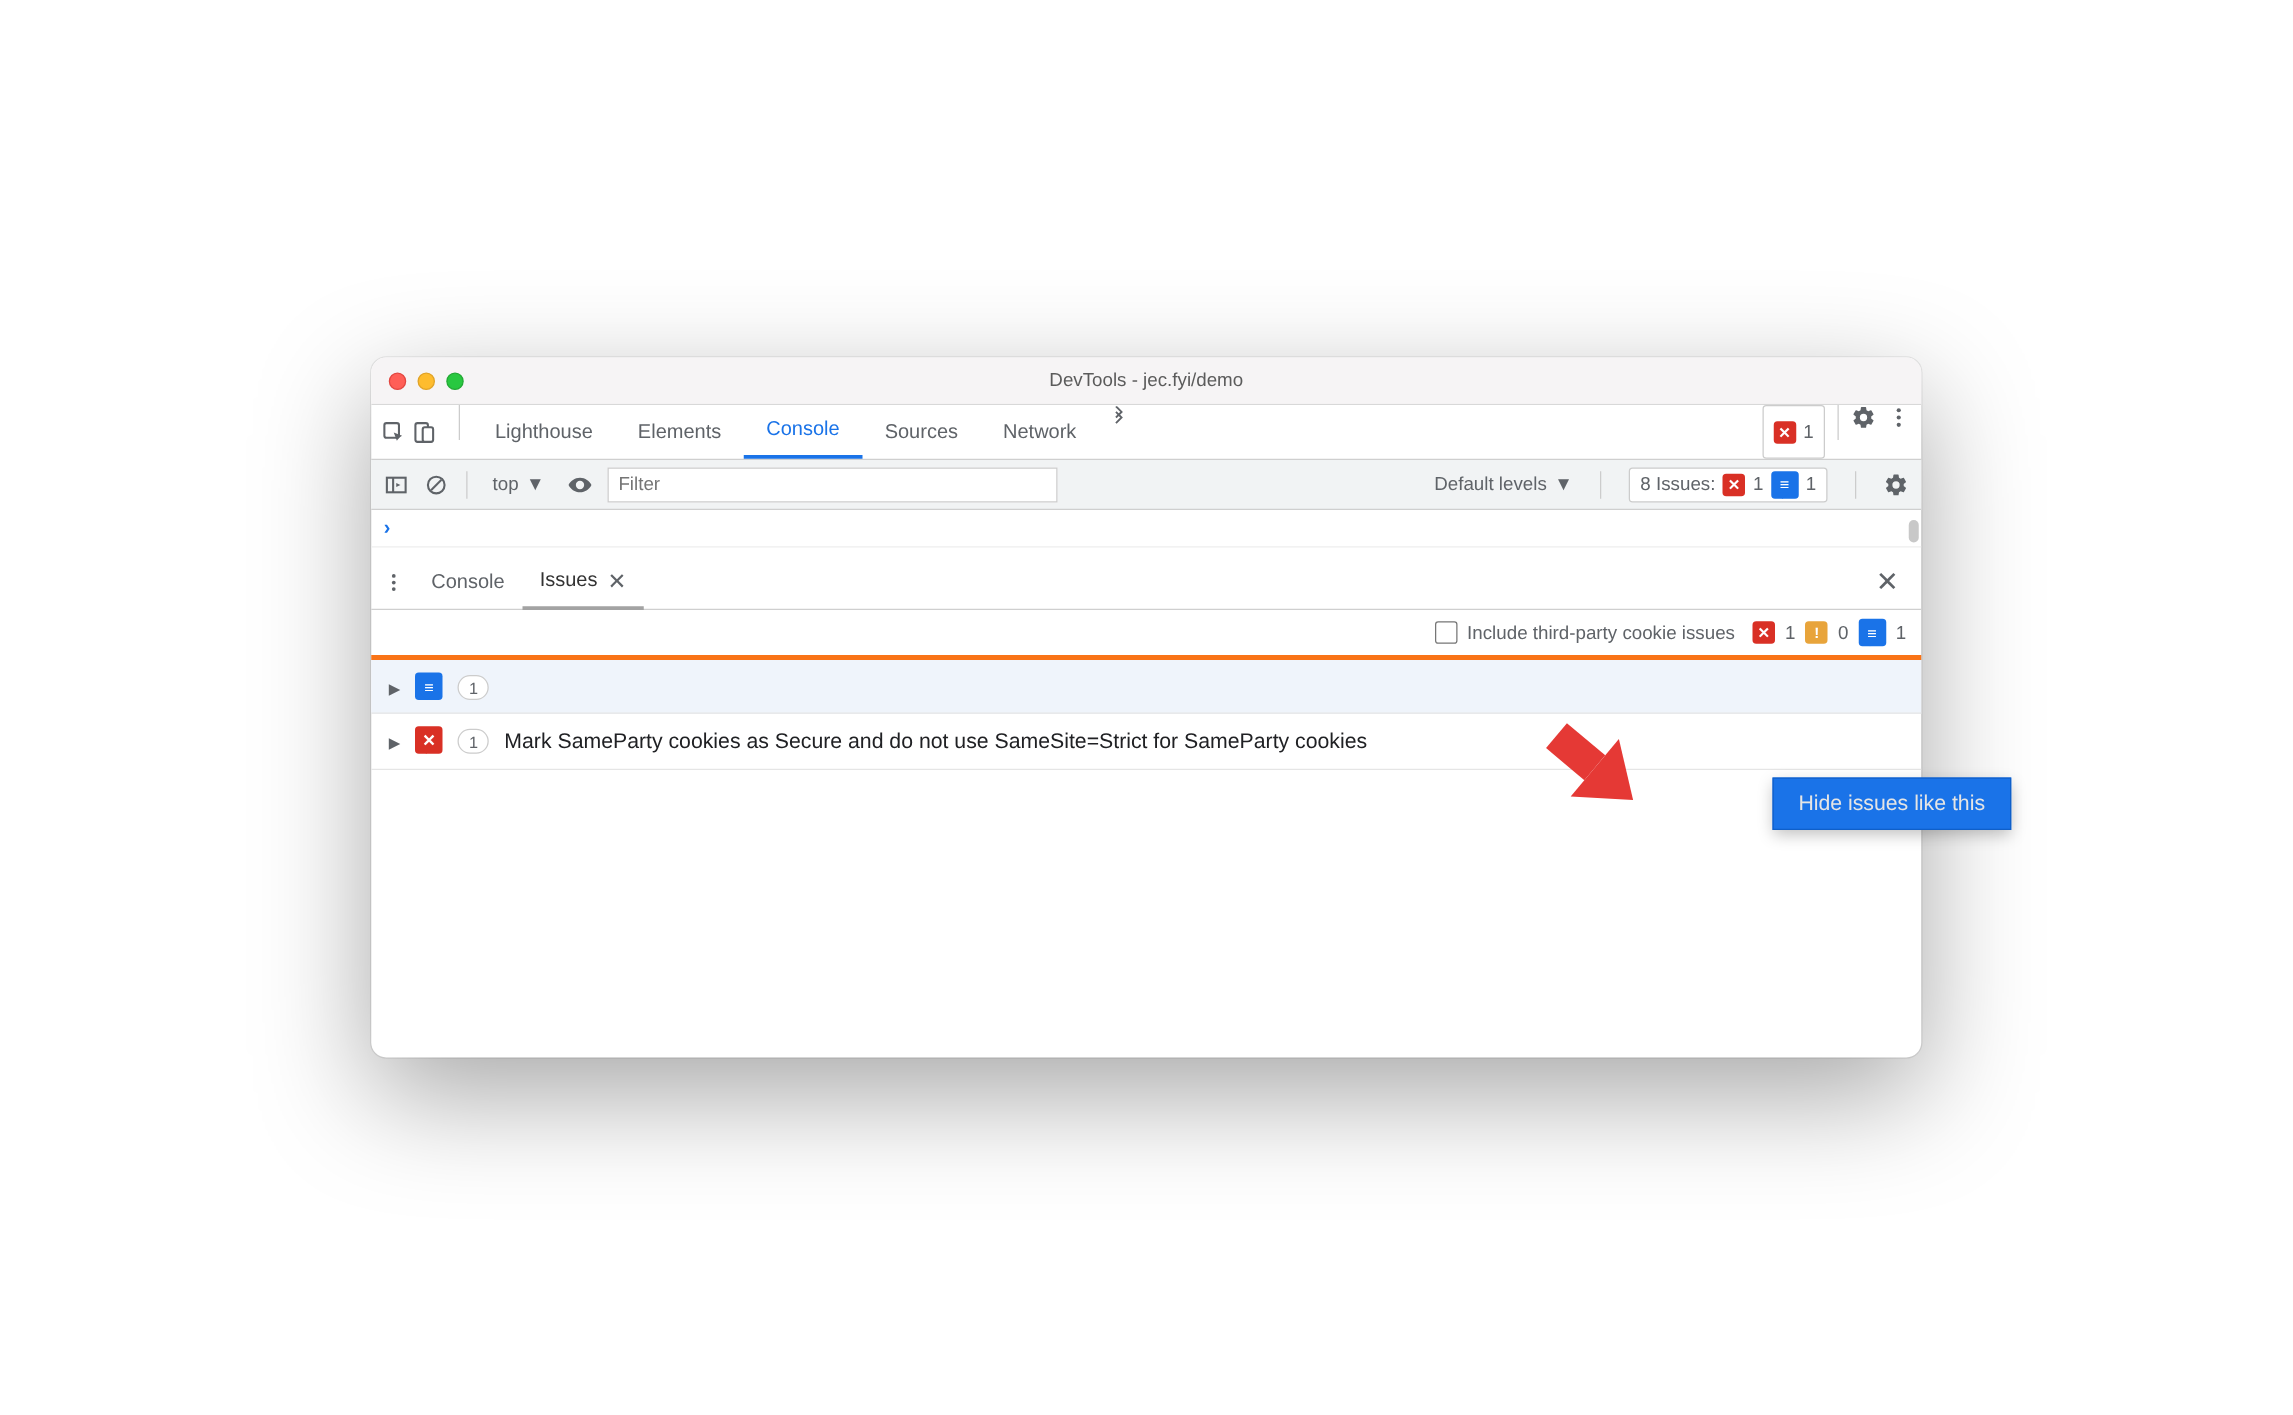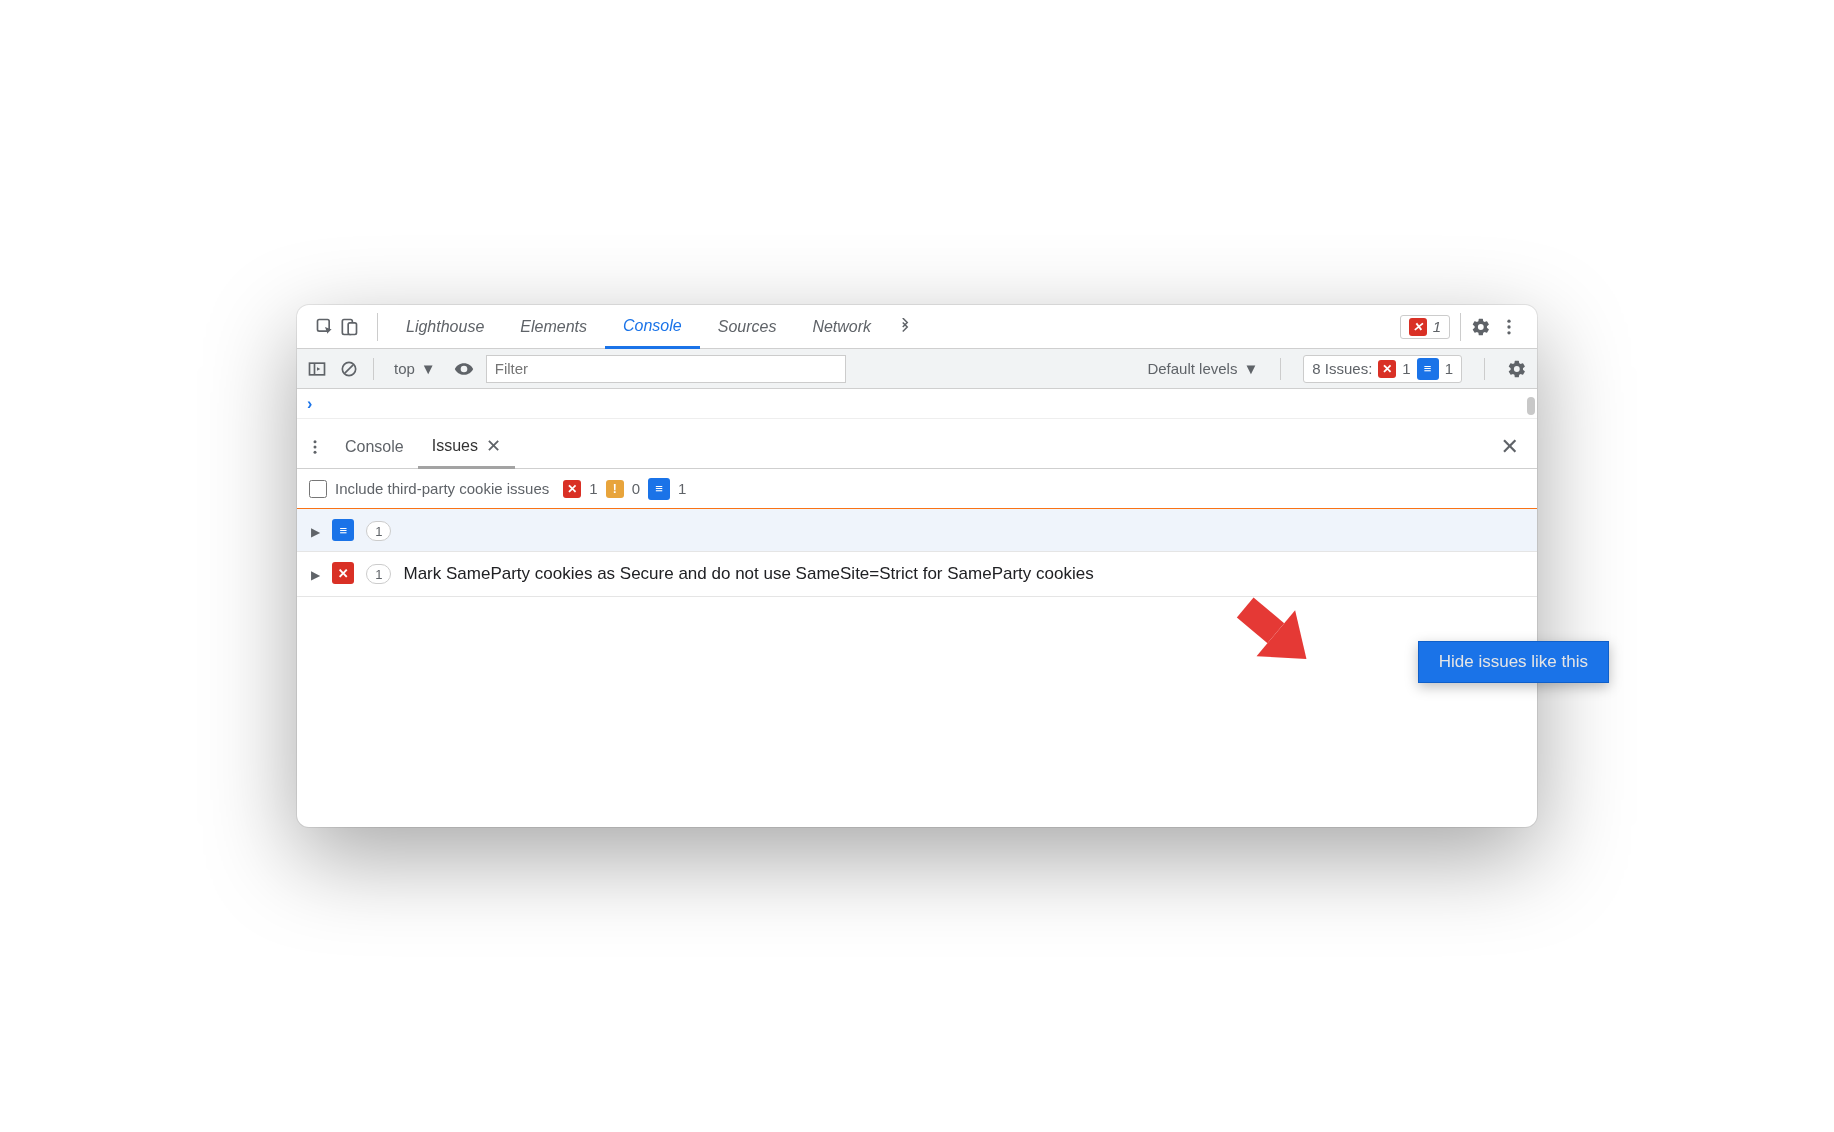--- a/index.html
+++ b/index.html
@@ -35,23 +35,23 @@
   .dot { width:14px; height:14px; border-radius:50%; }
   .dot.red { background:#ff5f57; border:1px solid #e24640; }
   .dot.yellow { background:#febc2e; border:1px solid #e1a326; }
   .dot.green { background:#28c840; border:1px solid #22a934; }
   .title {
     position:absolute; left:0; right:0; text-align:center;
     font-size:15px; color:#5b5b5b; font-weight:500;
   }
   
   .tabstrip {
-    display:flex; align-items:center; height:44px;
-    border-bottom:1px solid #cfcfcf; padding:0 10px;
-    font-size:16px; color:#5f6368;font-style:italic;
+    display:flex; height:44px;
+    border-bottom:1px solid #cfcfcf; padding:0 0;
+    font-size:16px; color:#5f6368;
   }
   .tabstrip .left-icons { display:flex; align-items:center; gap:4px; padding:0 8px; }
   .vdiv { width:1px; height:28px; background:#ccc; margin:0 10px; }
   .tab { padding:0 18px; height:100%; display:flex; align-items:center; cursor:pointer; }
   .tab.active { color:#1a73e8; border-bottom:3px solid #1a73e8; margin-bottom:-1px; }
   .tabstrip .spacer { flex:1; }
   .badge-box {
     display:flex; align-items:center; gap:6px;
     border:1px solid #ccc; border-radius:3px; padding:2px 8px;
     font-size:15px; color:#5f6368;
@@ -80,22 +80,22 @@
   
   .drawer-tabs {
     display:flex; align-items:center; height:44px; border-bottom:1px solid #cfcfcf;
     padding:0 8px; font-size:16px; color:#5f6368; margin-top:6px;
   }
   .drawer-tabs .dtab { padding:0 14px; height:100%; display:flex; align-items:center; gap:8px;}
   .drawer-tabs .dtab.active { color:#333; border-bottom:3px solid #a3a3a3; margin-bottom:-1px; }
   .drawer-tabs .close { margin-left:auto; font-size:22px; color:#5f6368; padding:0 10px; cursor:pointer;}
   
   .issues-toolbar {
-    display:flex; align-items:center; 
-    height:40px; border-bottom:1px solid #f97316; padding:0 12px; gap:14px;
+    display:flex; align-items:center; justify-content:flex-end;
+    height:40px; border-bottom:4px solid #f97316; padding:0 12px; gap:14px;
     font-size:15px; color:#5f6368;
   }
   .chkrow { display:flex; align-items:center; gap:8px; }
   .chkrow input { width:18px; height:18px; }
   .counts { display:flex; align-items:center; gap:8px; }
   
   .issue-list { }
   .issue-row {
     display:flex; align-items:flex-start; gap:12px;
     padding:10px 14px; border-bottom:1px solid #e5e5e5;
@@ -142,20 +142,28 @@
   .arrow {
     position:absolute; z-index:30;
     color:#e53935;
   }
 </style>
 </head>
 <body>
 
 <div class="window-shadow">
 
+  <div class="titlebar">
+    <div class="traffic">
+      <div class="dot red"></div>
+      <div class="dot yellow"></div>
+      <div class="dot green"></div>
+    </div>
+    <div class="title">DevTools - jec.fyi/demo</div>
+  </div>
 
   <div class="tabstrip">
     <div class="left-icons">
       <span class="ic">
         <svg width="22" height="22" viewBox="0 0 24 24" fill="none" stroke="#5f6368" stroke-width="2">
             <rect x="3" y="3" width="14" height="14" rx="2"></rect>
             <path d="M12 12 l8 3 -3 2 -2 3z" fill="#5f6368" stroke="none"></path>
           </svg>
       </span>
       <span class="ic">

